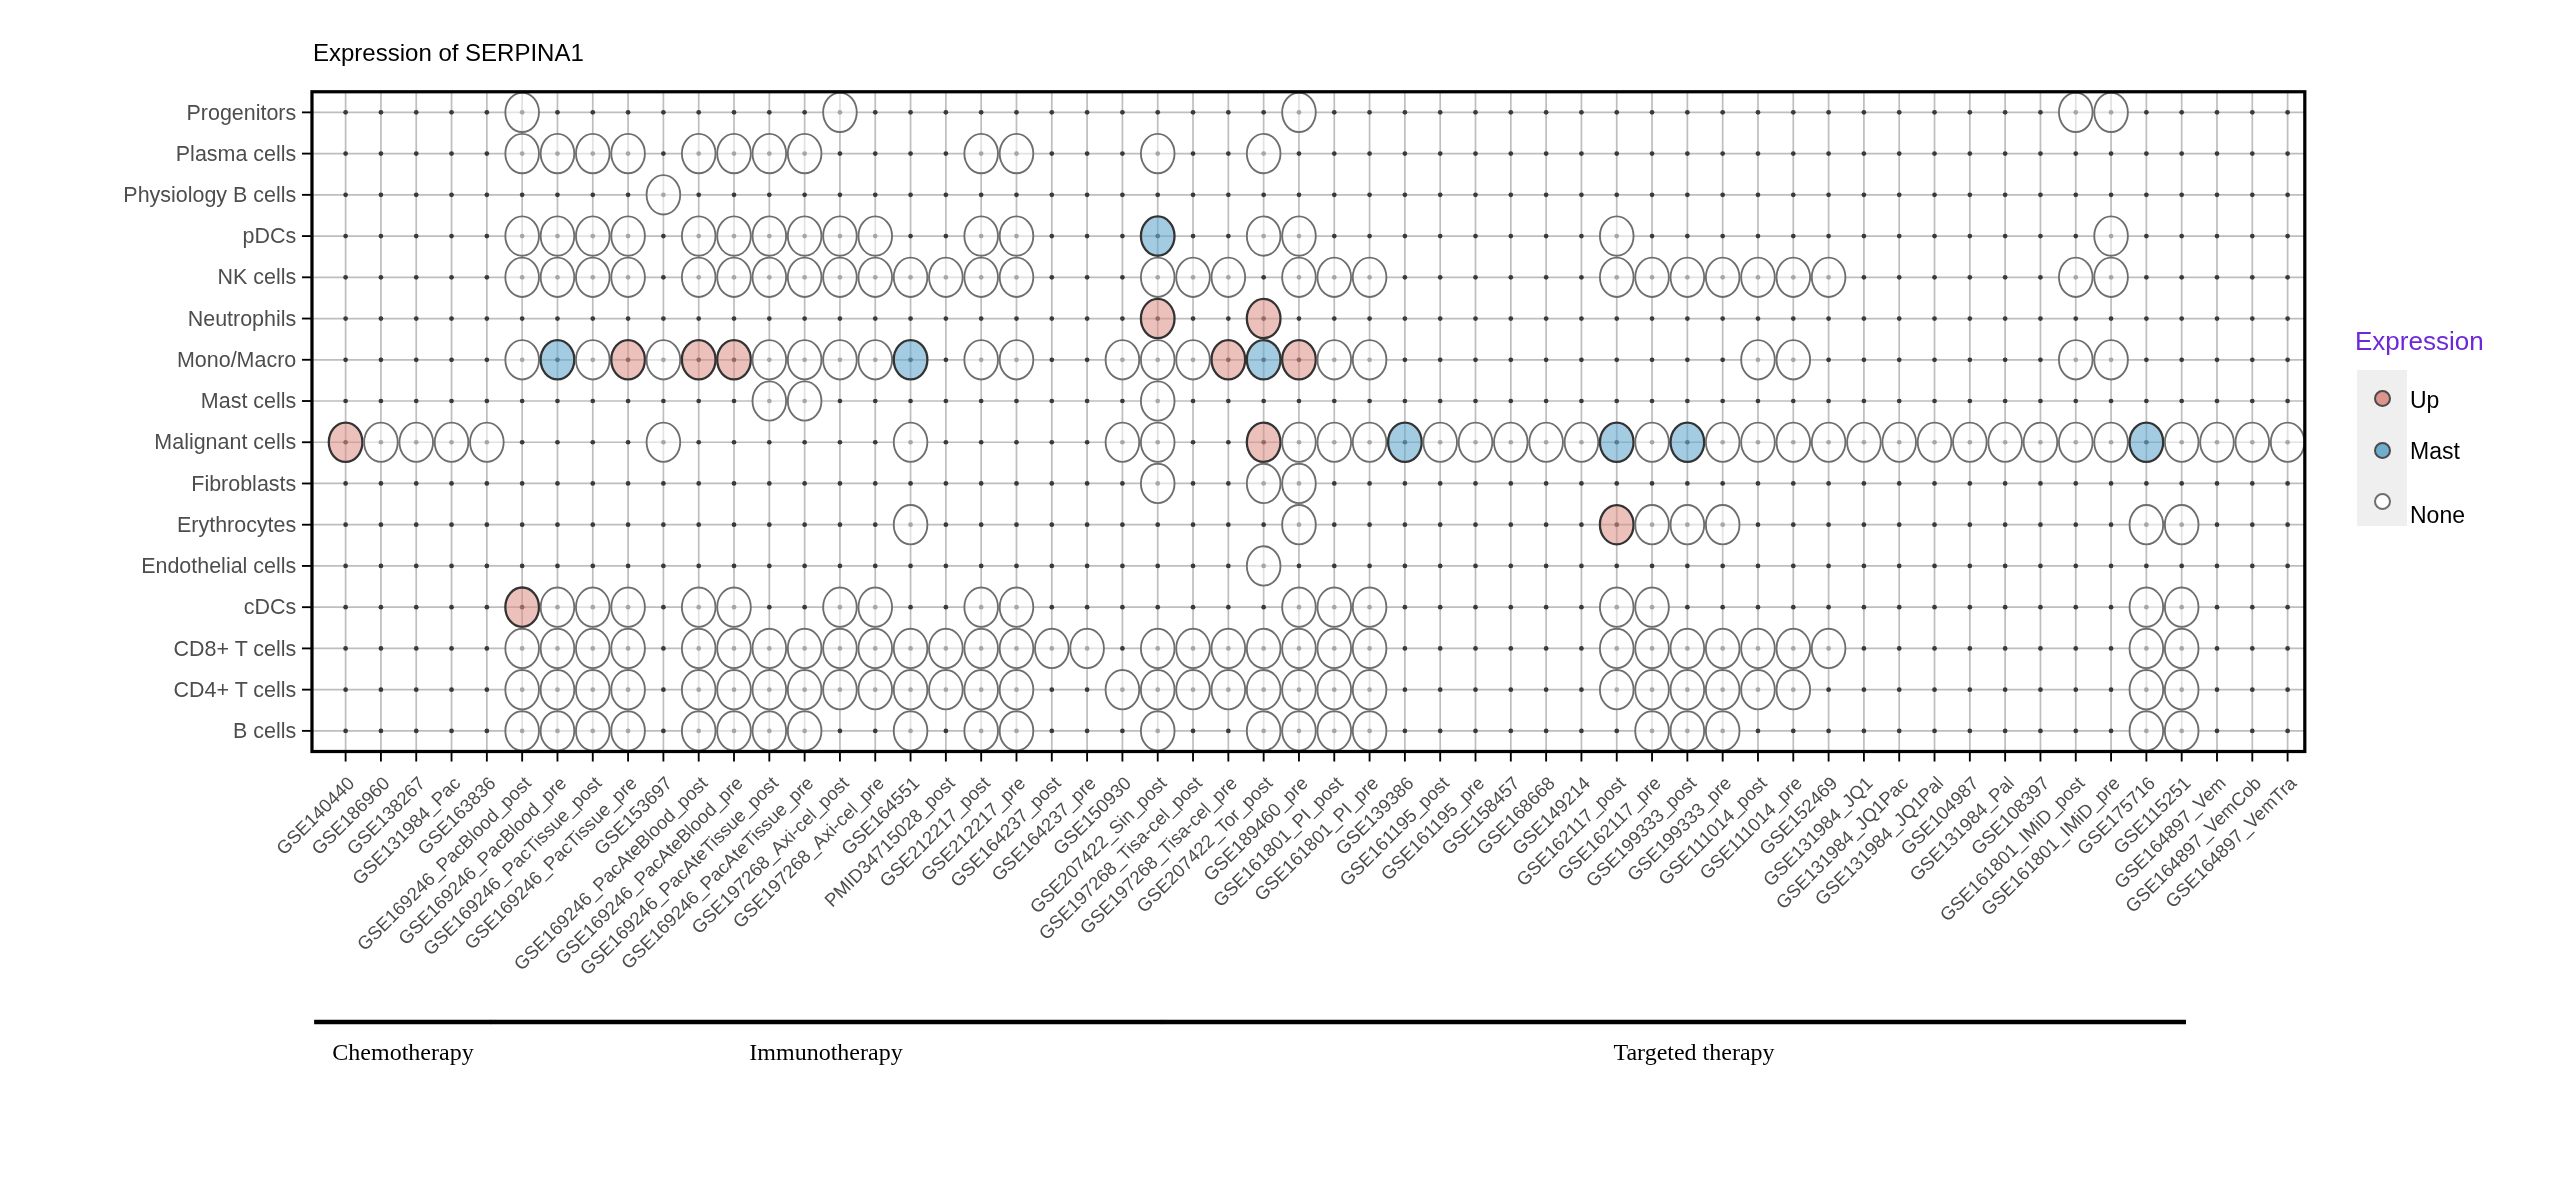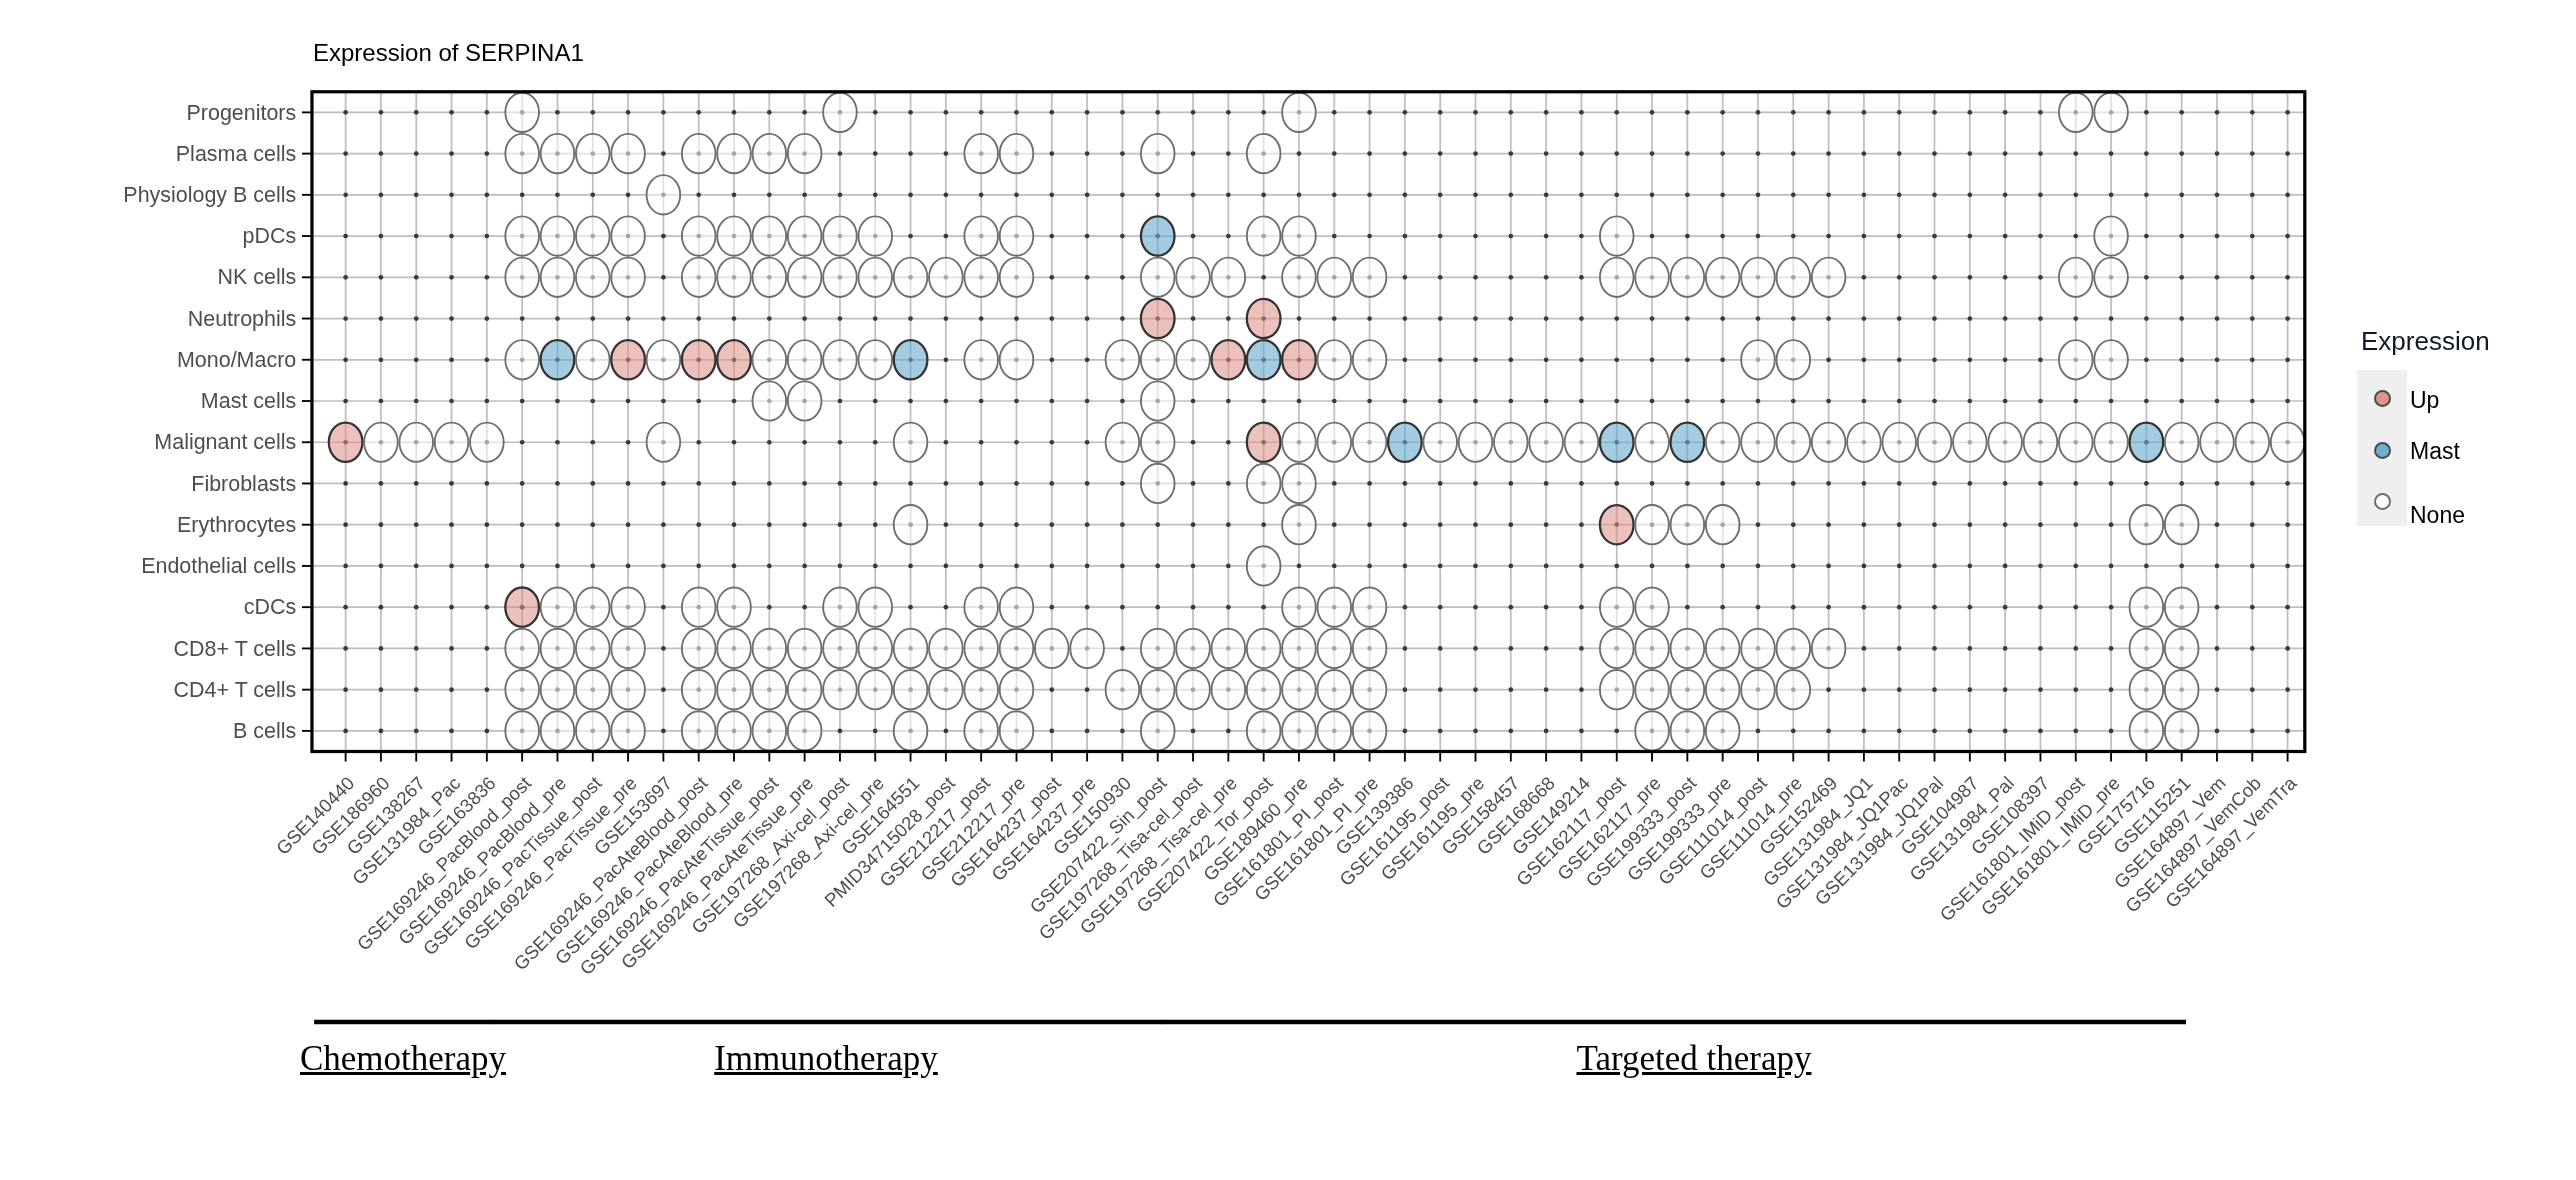--- a/index.html
+++ b/index.html
@@ -2,26 +2,26 @@
 <html style="font-size:11.4px"><head>
 <meta charset="utf-8">
 <style>
   html,body{margin:0;padding:0;background:#ffffff;}
   body{width:2576px;height:1181px;position:relative;font-family:"Liberation Sans",sans-serif;overflow:hidden;}
   #stage{position:absolute;inset:0;}
   #plot-svg{position:absolute;left:0;top:0;}
   .chart-title{position:absolute;left:313px;top:39px;font-size:24px;color:#000;white-space:nowrap;}
   
   .legend{position:absolute;left:2340px;top:326px;width:229px;}
-  .legend-title{position:absolute;left:21px;top:0;font-size:26px;color:#0f172a;}
+  .legend-title{position:absolute;left:15px;top:0;font-size:26px;color:#6d28d9;}
   .legend-strip{position:absolute;left:17px;top:44px;width:50px;height:156px;background:#EFEFEF;}
   .legend-item-key{position:absolute;left:34px;width:17px;height:17px;border-radius:50%;box-sizing:border-box;}
   .legend-item-label{position:absolute;left:70px;font-size:23px;color:#000;}
   
-  .therapy-label{position:absolute;top:1039px;transform:translateX(-50%);font-family:"Liberation Serif",serif;font-size:35px;color:#000;white-space:nowrap;text-decoration:underline;}
+  .therapy-label{position:absolute;top:1039px;transform:translateX(-50%);font-family:"Liberation Serif",serif;font-size:24px;color:#000;white-space:nowrap;}
 </style>
 </head>
 <body>
 
 <div id="stage">
   <svg id="plot-svg" width="2576" height="1181" viewBox="0 0 3600 1650">
       <rect x="436" y="128" width="2785" height="922" fill="#FFFFFF"></rect>
       <g>
         <line x1="483" y1="128" x2="483" y2="1050" stroke="#BEBEBE" stroke-width="2.4"></line>
         <line x1="532.345" y1="128" x2="532.345" y2="1050" stroke="#BEBEBE" stroke-width="2.4"></line>

